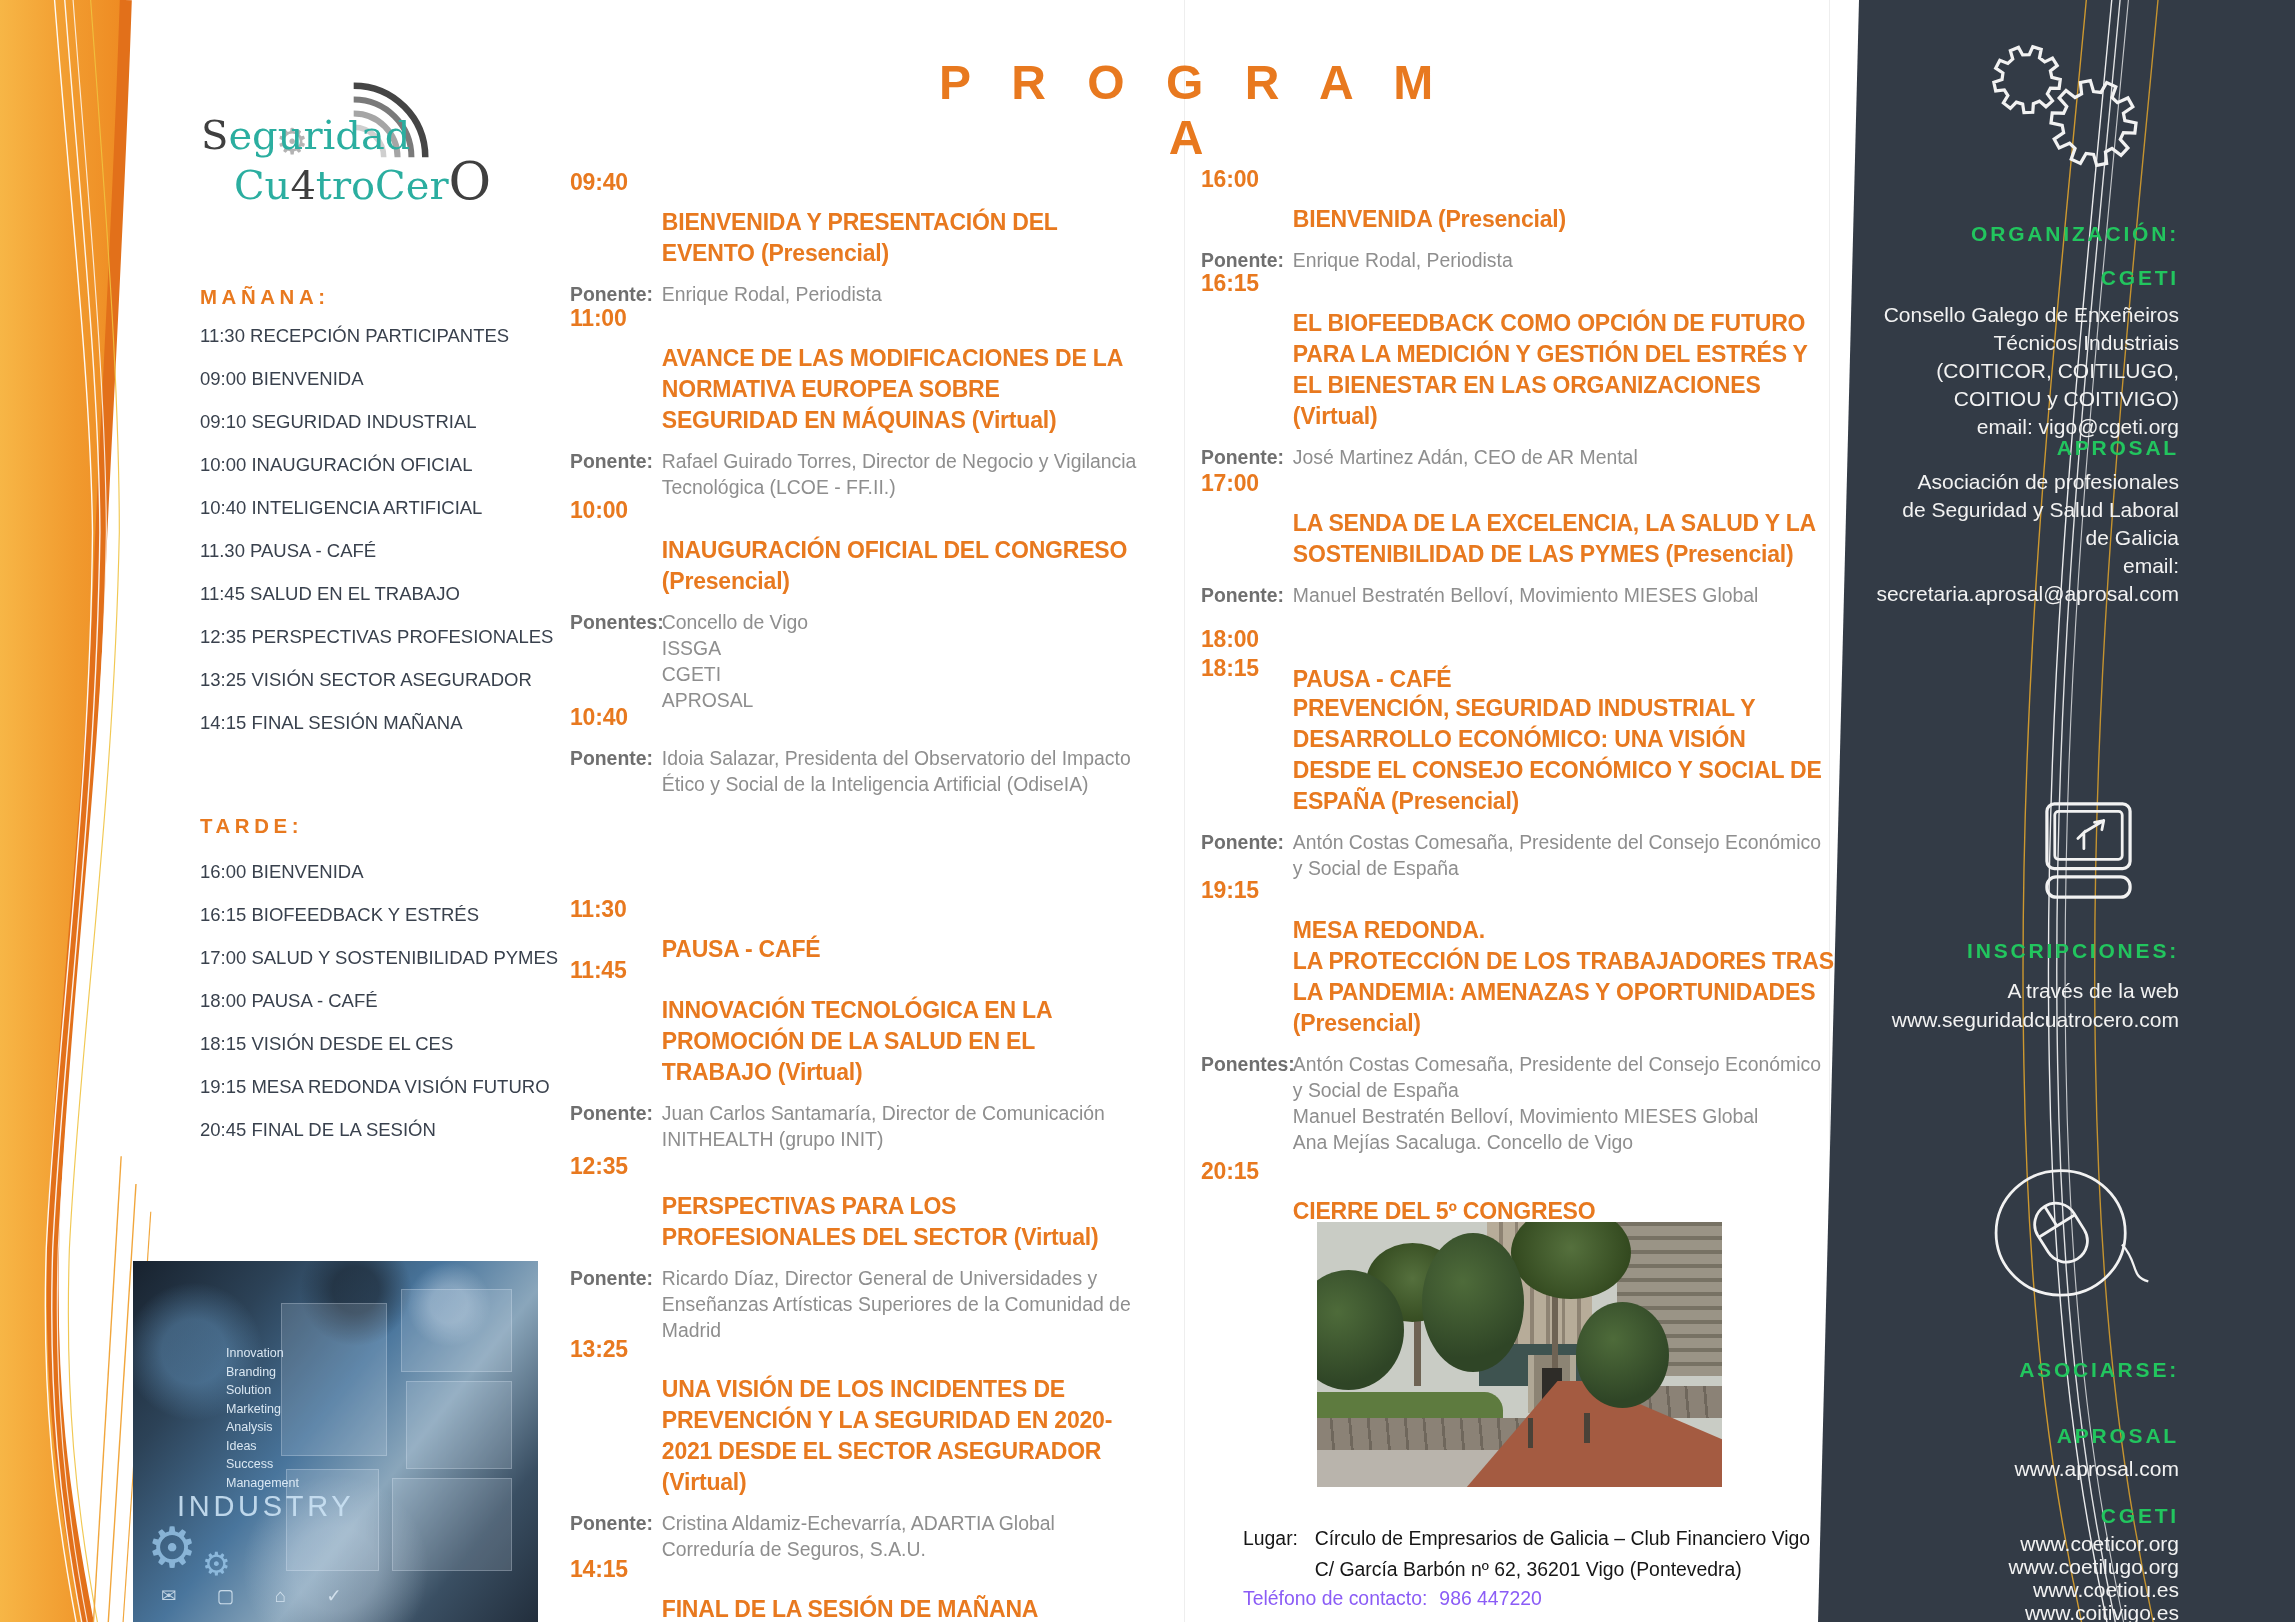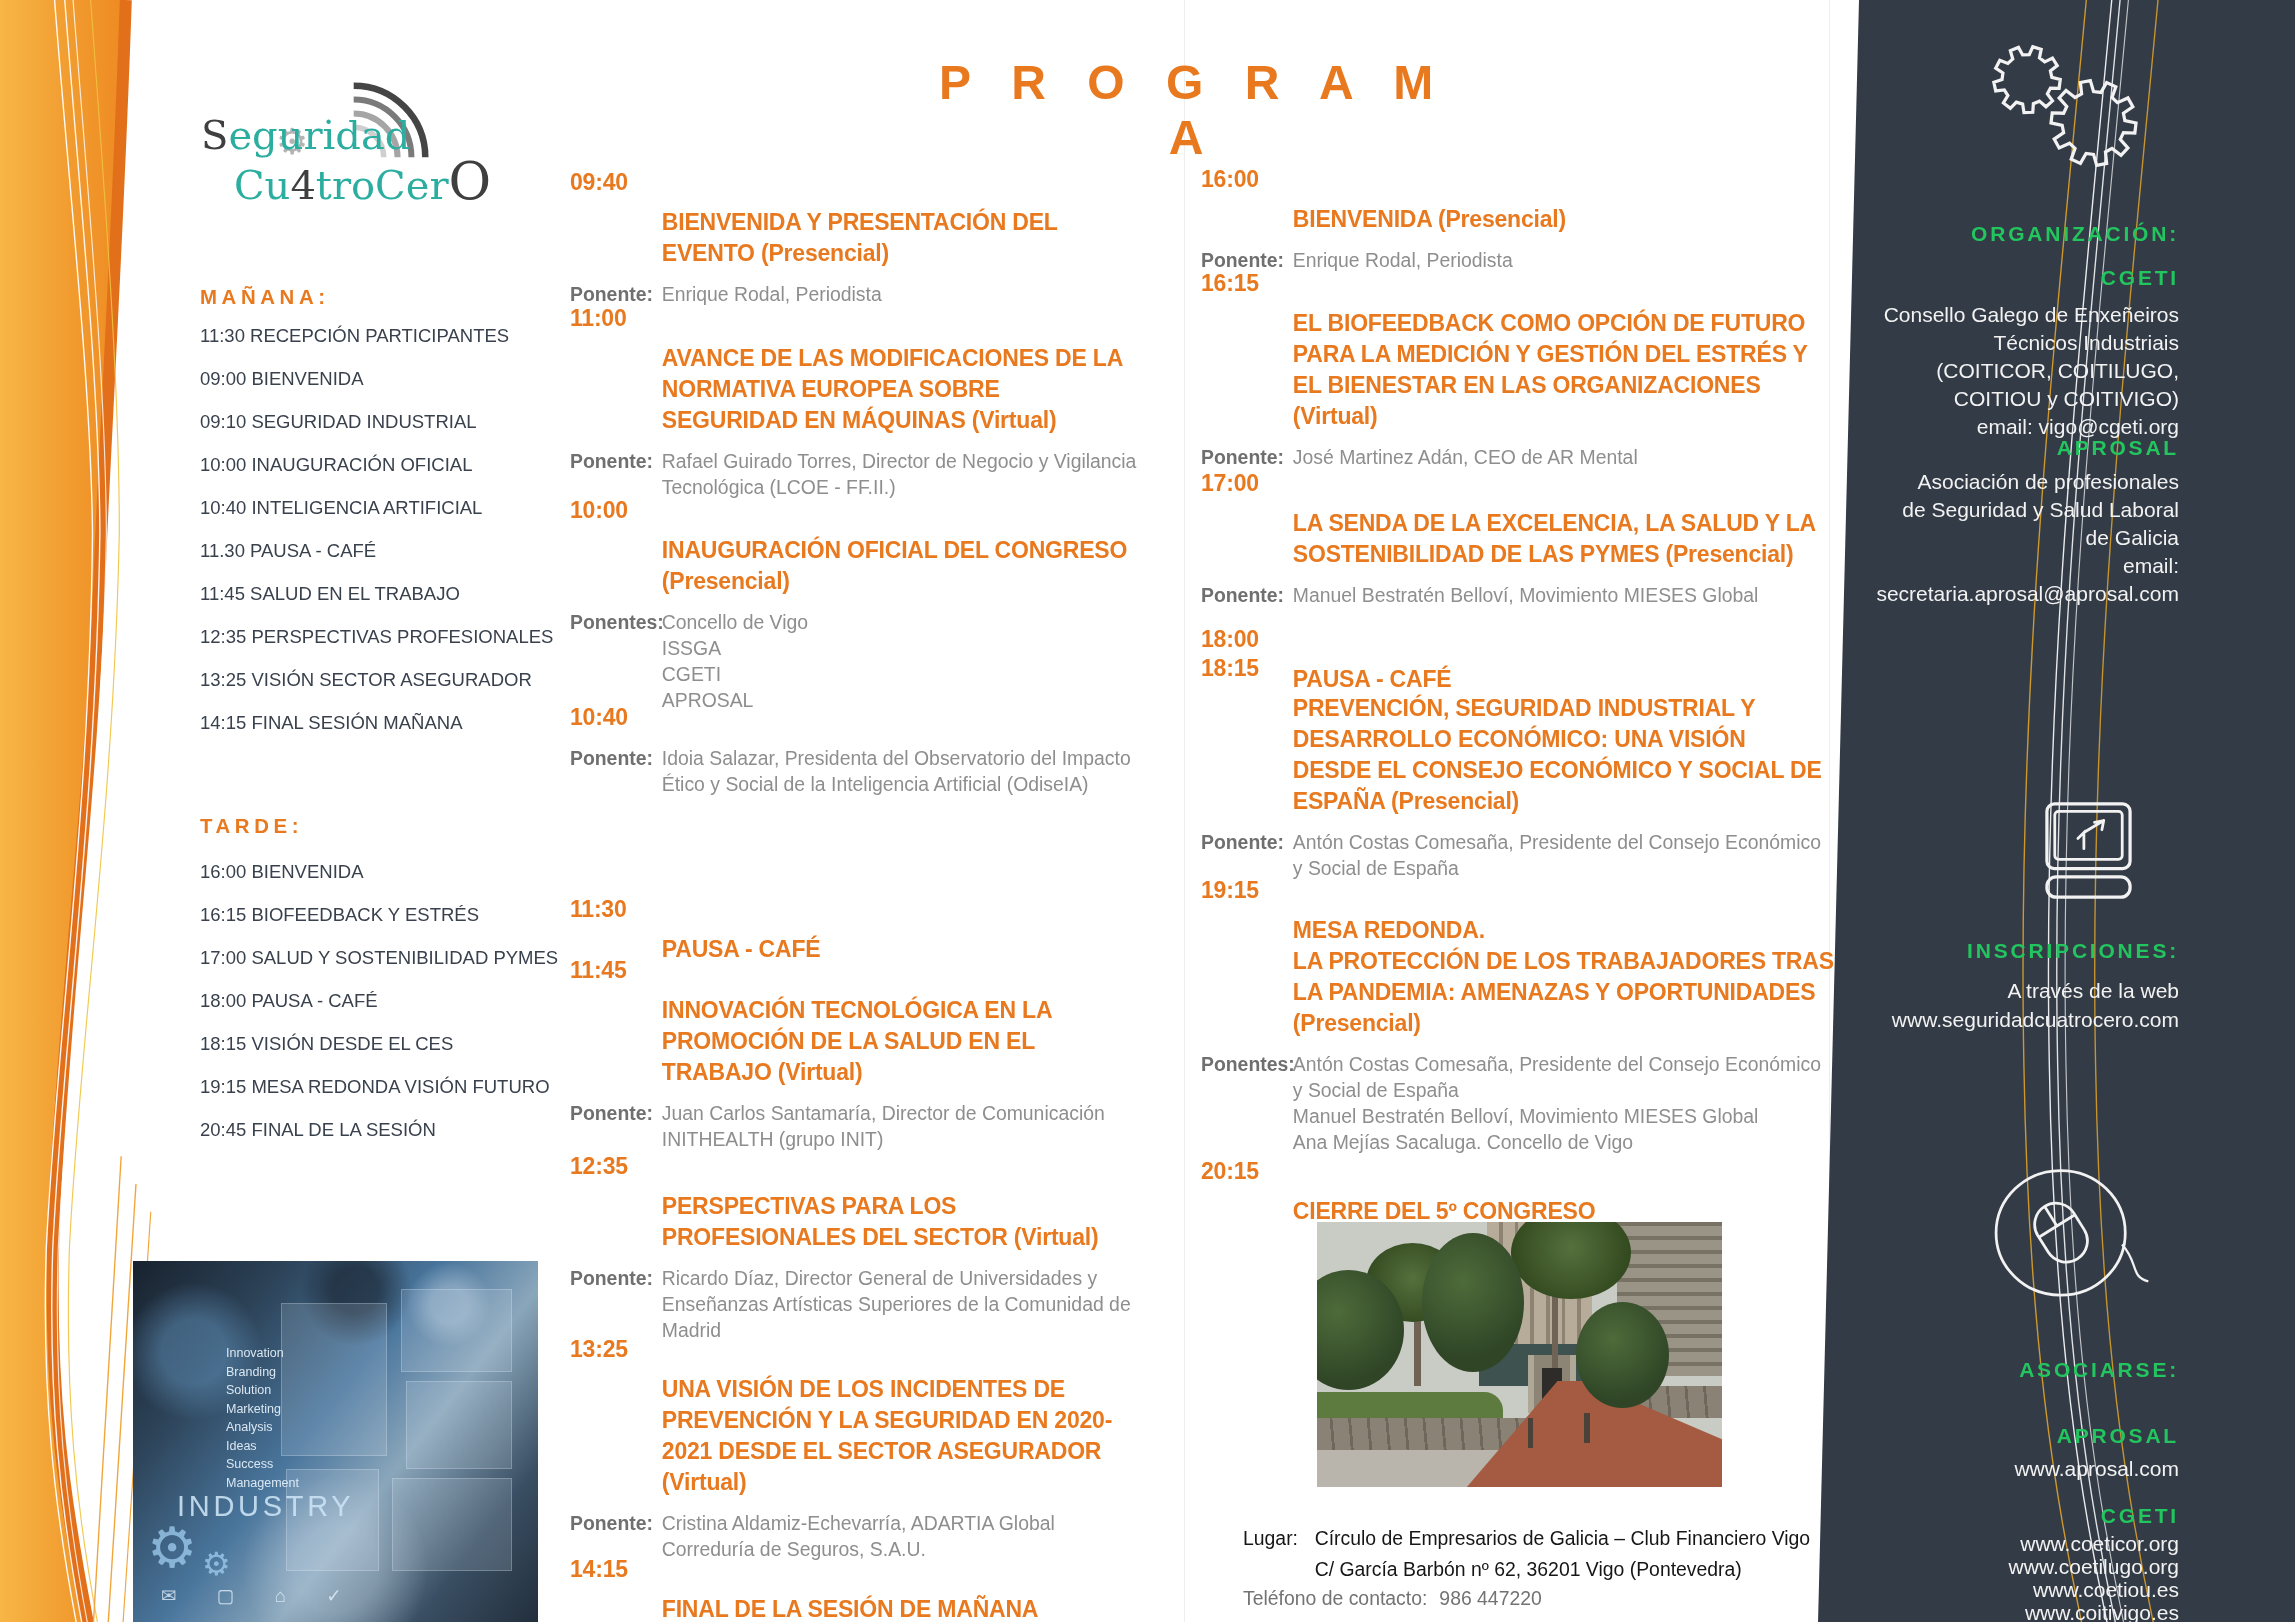--- a/index.html
+++ b/index.html
@@ -63,21 +63,21 @@
   #col2 .session:nth-of-type(4){top:624px;}
   #col2 .session:nth-of-type(5){top:653px;}
   #col2 .session:nth-of-type(6){top:875px;}
   #col2 .session:nth-of-type(7){top:1156px;}
 
   
   .venue{position:absolute;left:1243px;top:1523px;display:grid;grid-template-columns:68px 1fr;column-gap:3.7px;
          font-size:19.4px;line-height:31px;color:#161616;width:578px;}
   .venue-label{font-size:19.4px;}
   .venue-text{white-space:pre-line;}
-  .phone{position:absolute;left:1243px;top:1587px;font-size:19.4px;color:#737373;}
+  .phone{position:absolute;left:1243px;top:1587px;font-size:19.4px;color:#8b5cf6;}
   .phone b{font-weight:normal;margin-left:12px;}
 
   
   .panel{position:absolute;left:1804px;top:0;width:492px;height:1623px;background:var(--panel);
          clip-path:polygon(55px 0,492px 0,492px 1623px,14px 1623px);}
   .panel-lines{position:absolute;left:0;top:0;}
   .pblock{position:absolute;left:46px;width:329px;text-align:right;color:#F2F2F2;}
   .ph{font-size:21px;font-weight:bold;letter-spacing:2.8px;color:#22c55e;}
   .ptext{font-size:21px;line-height:28px;white-space:pre-line;}
   .purl{font-size:21px;line-height:23px;white-space:pre-line;}

